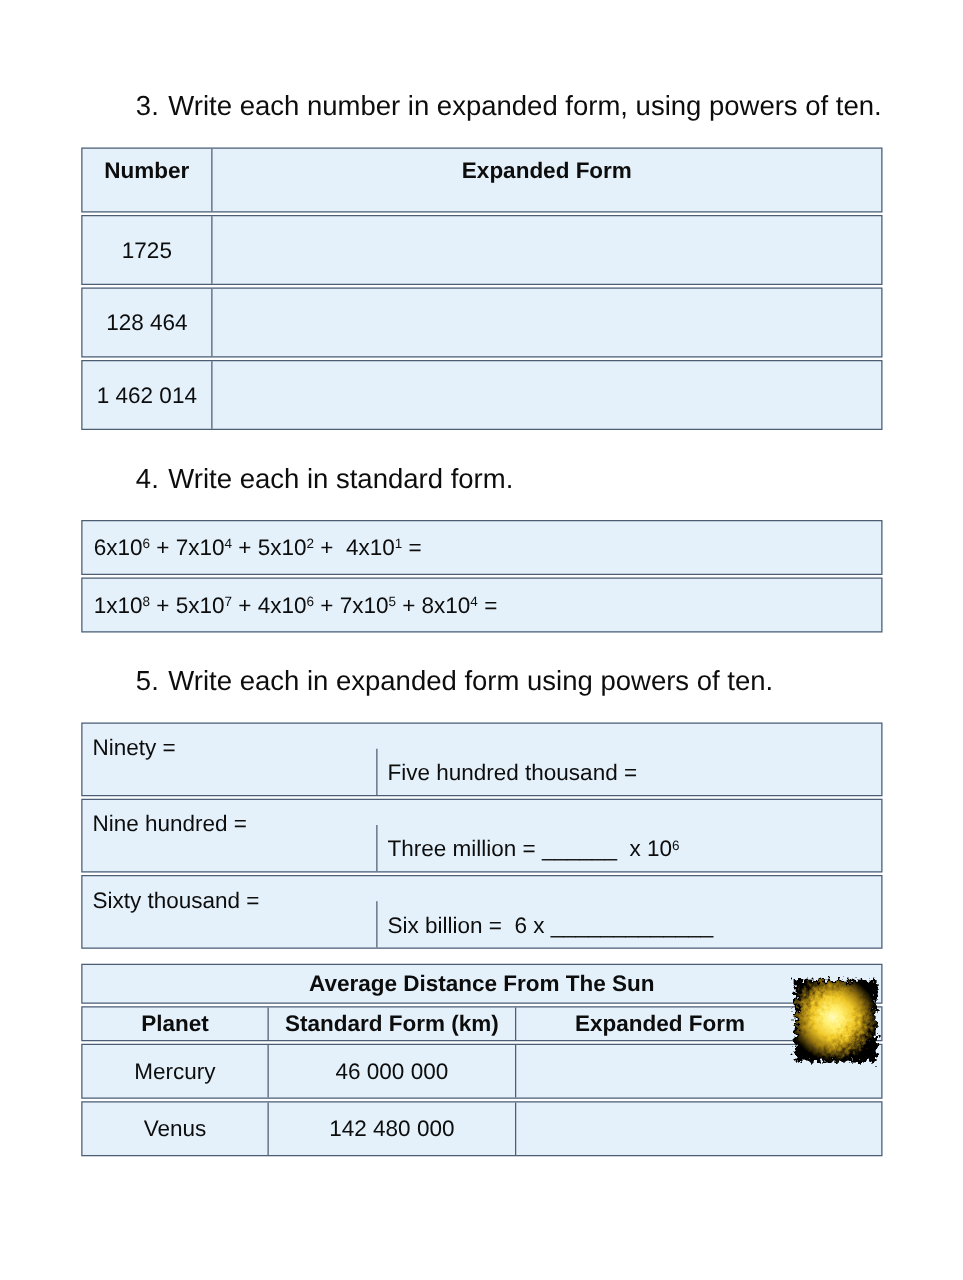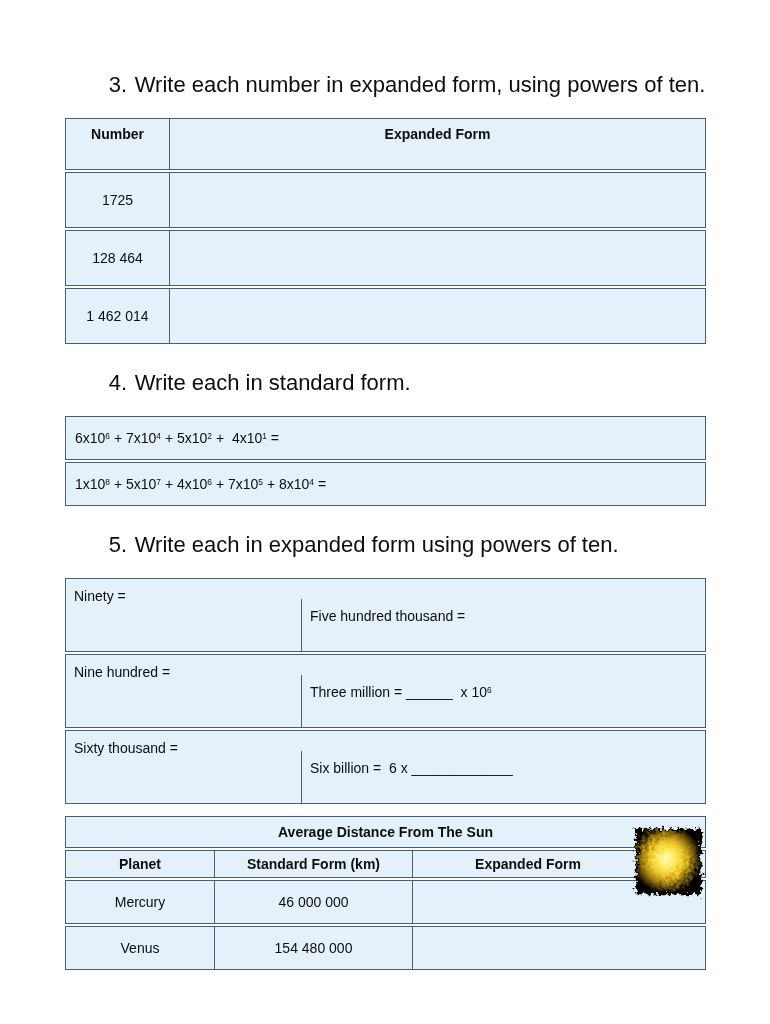--- a/index.html
+++ b/index.html
@@ -23,21 +23,21 @@
   .q-num { display: inline-block; width: 26px; }
 
   .tbl { background: #ffffff; }
   .row {
     display: flex;
     background: #e4f1fa;
     border: 1.6px solid #4d5d74;
   }
   .row + .row { margin-top: 2px; }
   .cell {
-    font-size: 14px;
+    font-size: 18px;
     padding: 6px 8px;
     white-space: pre-wrap;
     display: flex;
     align-items: center;
   }
   .cell.vdiv { border-left: 1.6px solid #4d5d74; }
   .bold { font-weight: bold; }
   .center { justify-content: center; text-align: center; }
   .topalign { align-items: flex-start; padding-top: 9px; }
 
@@ -51,21 +51,21 @@
   .t3 .c1 { width: 103px; flex: none; }
   .t3 .c2 { flex: 1; }
 
   
   .t4 { margin-bottom: 12px; }
   .t4 .datarow { height: 44px; }
   .t4 .cell { flex: 1; padding-left: 9px; }
 
   
   .t5 { margin-bottom: 12px; }
-  .t5 .datarow { height: 74px; justify-content: space-between; }
+  .t5 .datarow { height: 59px; justify-content: space-between; }
   .t5 .c1 { width: 235px; flex: none; }
   .t5 .c2 { flex: 1; margin-top: 20px; }
 
   
   .t6wrap { position: relative; }
   .t6 .titlerow { height: 32px; }
   .t6 .headrow { height: 28px; }
   .t6 .datarow { height: 44px; }
   .t6 .cp { width: 148px; flex: none; }
   .t6 .cs { width: 198px; flex: none; }
@@ -154,21 +154,21 @@
           <div class="cell cs vdiv bold center">Standard Form (km)</div>
           <div class="cell ce ce-head vdiv bold center">Expanded Form</div>
         </div>
         <div class="row datarow">
           <div class="cell cp center">Mercury</div>
           <div class="cell cs vdiv center">46 000 000</div>
           <div class="cell ce ce-data vdiv"><span></span></div>
         </div>
         <div class="row datarow">
           <div class="cell cp center">Venus</div>
-          <div class="cell cs vdiv center">154 480 000</div>
+          <div class="cell cs vdiv center">142 480 000</div>
           <div class="cell ce ce-data vdiv"><span></span></div>
         </div>
 
       </div>
 
       <svg class="sun" viewBox="0 0 84 84" width="81" height="81" aria-hidden="true">
         <defs>
           <radialGradient id="sunGrad" cx="47%" cy="46%" r="56%">
             <stop offset="0%" stop-color="#fffbc0"></stop>
             <stop offset="22%" stop-color="#ffee6e"></stop>

